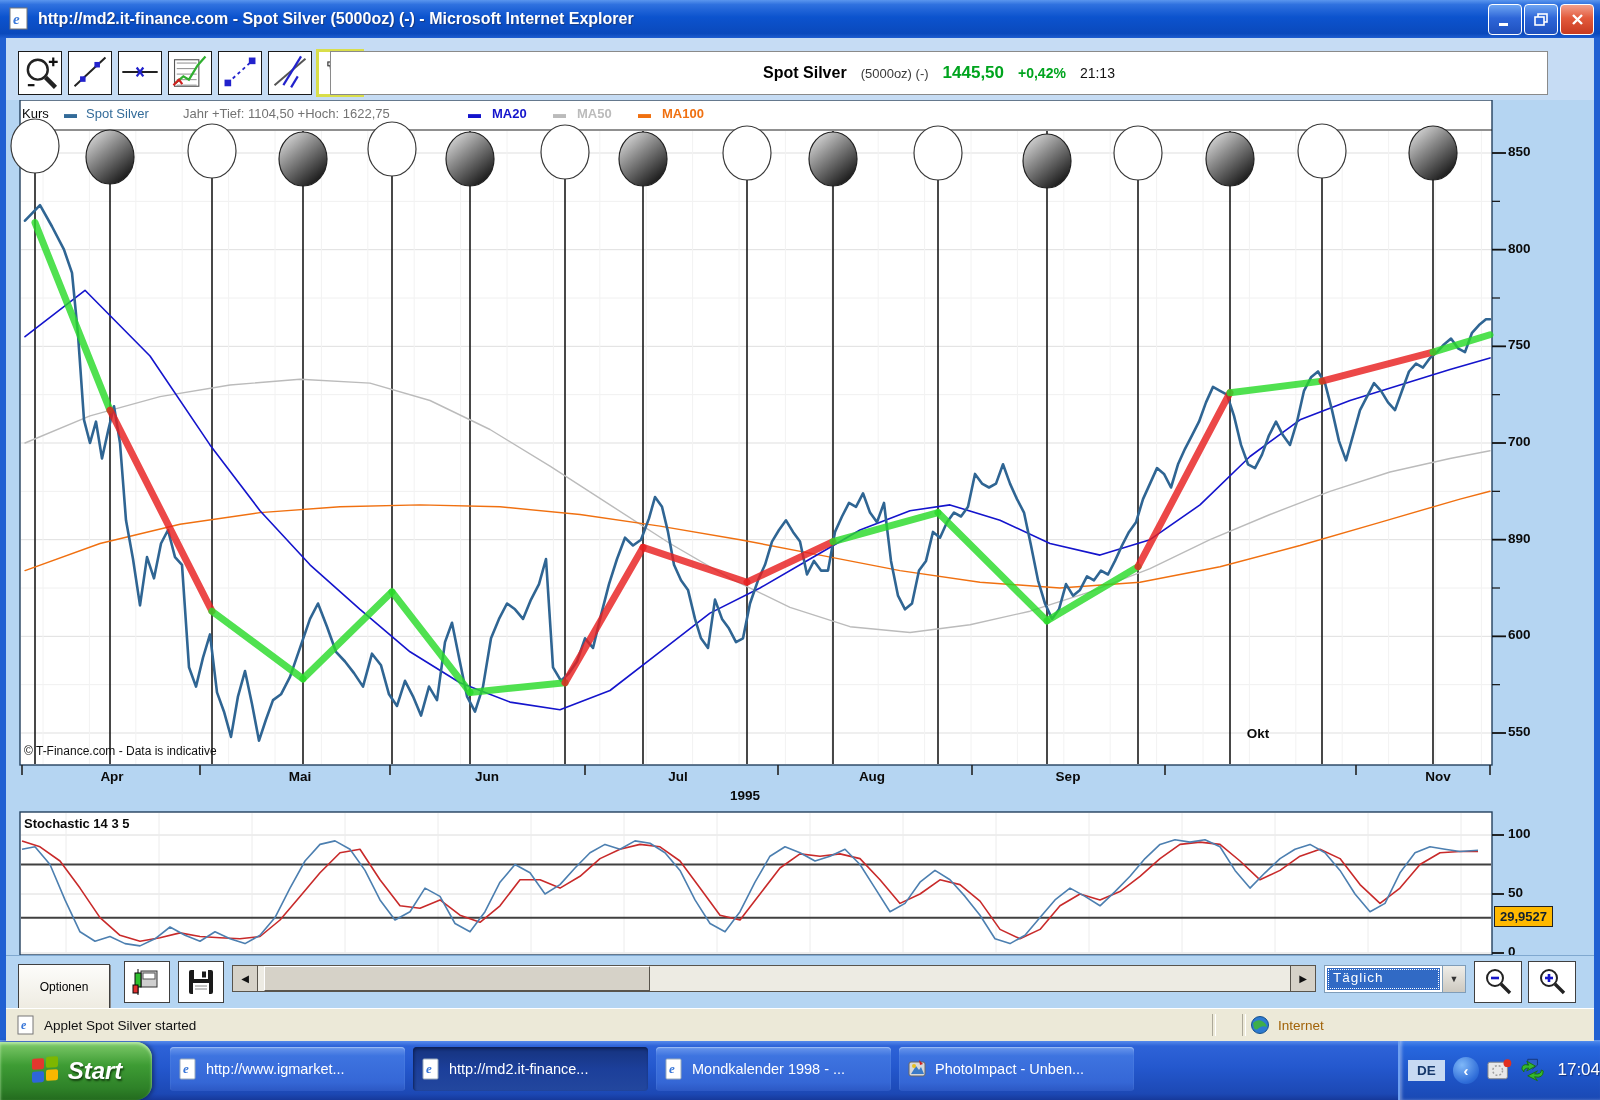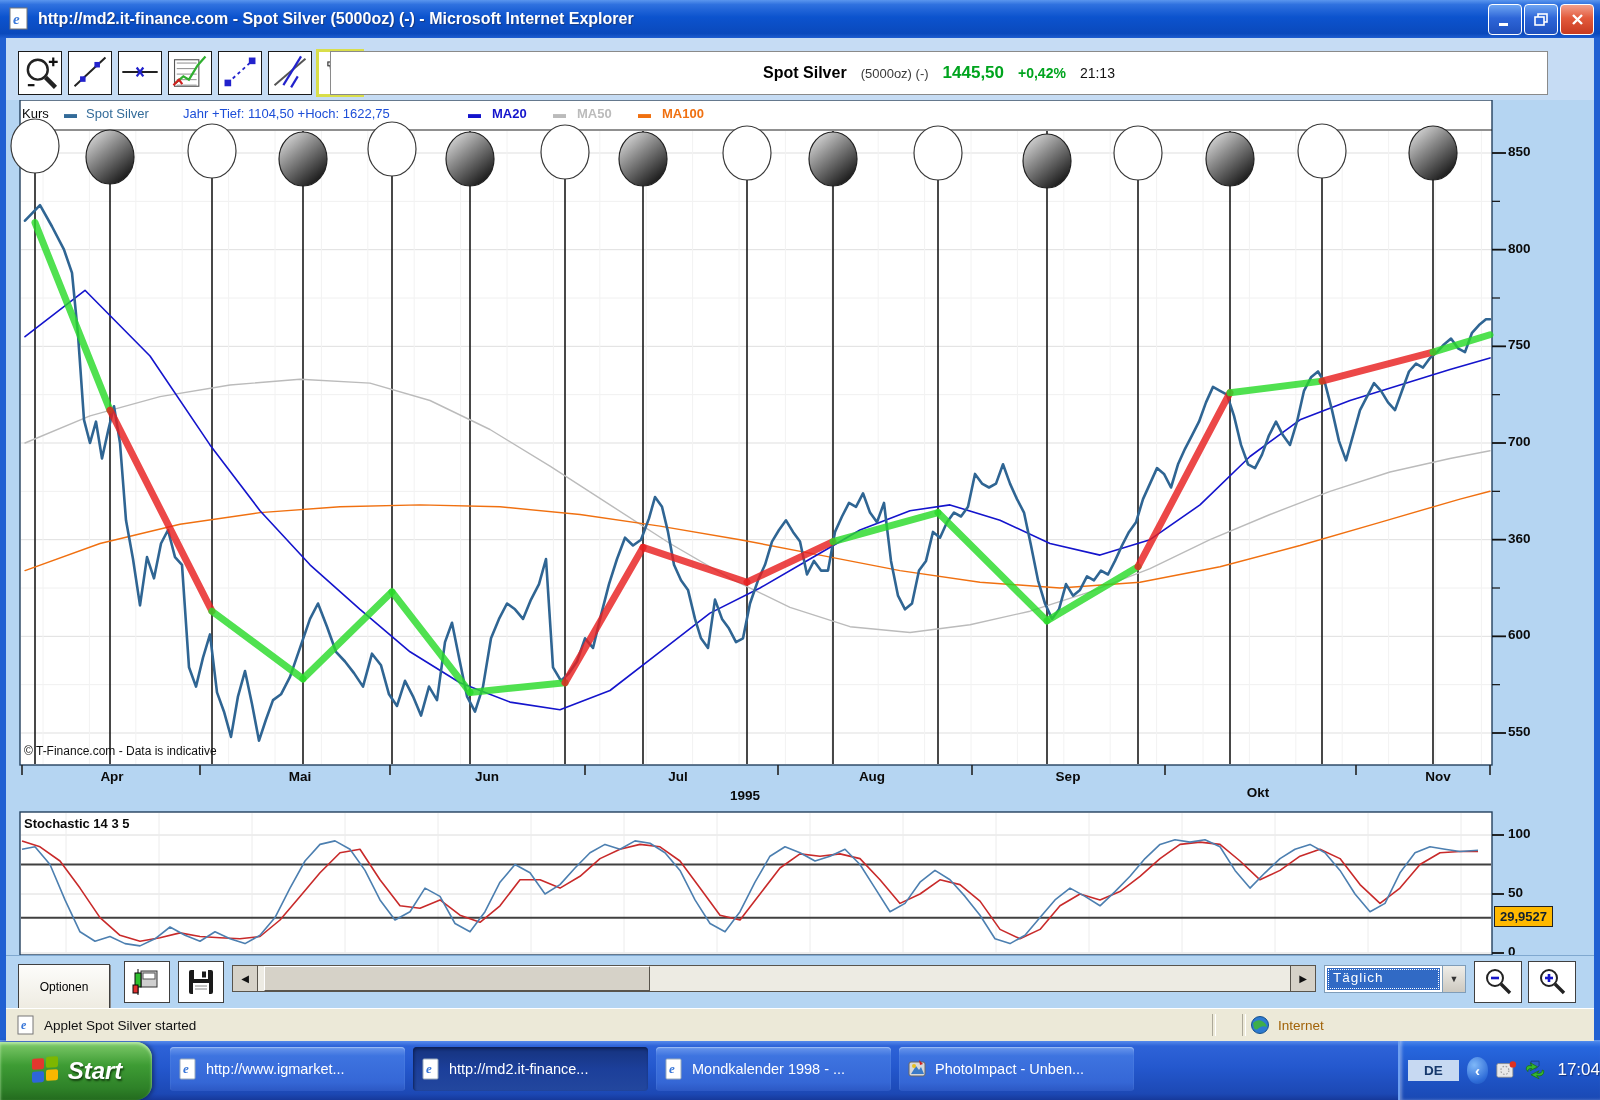--- a/index.html
+++ b/index.html
@@ -85,21 +85,21 @@
     box-shadow:inset 0 1px 1px #9cbcf4;
     display:flex;align-items:center;gap:8px;padding:0 8px;box-sizing:border-box;}
   .taskbtn.active{background:linear-gradient(180deg,#16337E 0%,#1C3F9A 50%,#23479E 100%);
     box-shadow:inset 1px 2px 3px #0c1f55;}
   .tasklabel{color:#fff;font-size:14.5px;white-space:nowrap;overflow:hidden;text-overflow:ellipsis;}
   #tray{position:absolute;right:0;top:0;width:200px;height:60px;
     background:linear-gradient(180deg,#4F8BEE 0%,#2767DE 12%,#2058CC 50%,#1A49B4 100%);
     border-left:2px solid #6FA0F0;box-shadow:inset 2px 0 3px rgba(255,255,255,.35);
     display:flex;align-items:center;}
   #lang-de{background:#C7D9F2;color:#16386B;font-weight:700;font-size:13.5px;
-    padding:3px 16px;margin-left:8px;}
+    padding:3px 9px;margin-left:8px;}
   #tray-chevron{width:27px;height:27px;border-radius:50%;margin-left:8px;
     background:radial-gradient(circle at 35% 30%,#7FB8F8,#2E6CD8 70%,#1E54B8);
     color:#fff;font-weight:700;font-size:15px;display:flex;align-items:center;justify-content:center;}
   #clock{color:#fff;font-size:17px;margin-left:10px;text-shadow:1px 1px 1px #14337a;}
 </style>
 </head>
 <body>
 
 <div id="window">
 
@@ -345,46 +345,46 @@
         <polyline points="22,849.2 35,846.8 50,864.5 65,899.9 80,931.8 95,941.2 110,936.5 125,943.6 140,945.9 155,938.8 170,927.0 185,935.3 200,941.2 215,931.8 230,938.8 245,943.6 260,935.3 275,917.6 290,888.1 305,861.0 320,844.4 335,840.9 350,849.2 365,870.4 380,899.9 395,920.0 410,911.7 425,888.1 440,896.4 455,923.5 470,931.8 485,911.7 500,882.2 515,864.5 530,872.8 545,894.0 560,884.6 575,868.0 590,852.7 605,844.4 620,849.2 635,840.9 650,843.3 665,852.7 680,870.4 695,899.9 710,923.5 725,931.8 740,911.7 755,882.2 770,856.2 785,846.8 800,852.7 815,861.0 830,856.2 845,849.2 860,864.5 875,888.1 890,911.7 905,903.4 920,882.2 935,870.4 950,879.8 965,896.4 980,915.2 995,938.8 1010,943.6 1025,935.3 1040,917.6 1055,899.9 1070,888.1 1085,896.4 1100,905.8 1115,891.6 1130,876.3 1145,858.6 1160,844.4 1175,839.7 1190,842.1 1205,839.7 1220,846.8 1235,870.4 1250,888.1 1265,872.8 1280,858.6 1295,849.2 1310,844.4 1325,852.7 1340,870.4 1355,894.0 1370,911.7 1385,903.4 1400,872.8 1415,852.7 1430,846.8 1445,849.2 1460,851.5 1478,850.3" fill="none" stroke="#4C7FB0" stroke-width="1.6" stroke-linejoin="round"></polyline>
         <line x1="1492" y1="835" x2="1504" y2="835" stroke="#111" stroke-width="1.8"></line>
         <line x1="1492" y1="894" x2="1504" y2="894" stroke="#111" stroke-width="1.8"></line>
         <line x1="1492" y1="953" x2="1504" y2="953" stroke="#111" stroke-width="1.8"></line>
       </svg>
     </div>
 
   <span class="lbl legend-item" style="left:22px;top:106px;color:#0a0a0a;">Kurs</span>
   <span class="lbl legend-item" style="left:64px;top:106px;color:#336B99;font-weight:600;">▬</span>
   <span class="lbl legend-item" style="left:86px;top:106px;color:#336B99;">Spot Silver</span>
-  <span class="lbl legend-item" style="left:183px;top:106px;color:#1d4ed8;">Jahr +Tief: 1104,50 +Hoch: 1622,75</span>
+  <span class="lbl legend-item" style="left:183px;top:106px;color:#737373;">Jahr +Tief: 1104,50 +Hoch: 1622,75</span>
   <span class="lbl legend-item" style="left:468px;top:106px;color:#1414CC;font-weight:700;">▬</span>
   <span class="lbl legend-item" style="left:492px;top:106px;color:#1414CC;font-weight:700;">MA20</span>
   <span class="lbl legend-item" style="left:553px;top:106px;color:#BBBBBB;font-weight:700;">▬</span>
   <span class="lbl legend-item" style="left:577px;top:106px;color:#BBBBBB;font-weight:700;">MA50</span>
   <span class="lbl legend-item" style="left:638px;top:106px;color:#F07010;font-weight:700;">▬</span>
   <span class="lbl legend-item" style="left:662px;top:106px;color:#F07010;font-weight:700;">MA100</span>
   <span class="lbl" id="copyright" style="left:24px;top:744px;">© T-Finance.com - Data is indicative</span>
   <span class="lbl" id="stoch-title" style="left:24px;top:816px;">Stochastic 14 3 5</span>
   <span class="lbl" id="stoch-badge" style="left:1494px;top:906px;">29,9527</span>
   <span class="lbl mlab" style="left:745px;top:788px;">1995</span>
   <div id="axis-labels">
       <span class="lbl ylab" style="left: 1508px; top: 144px;">850</span>
       <span class="lbl ylab" style="left: 1508px; top: 240.667px;">800</span>
       <span class="lbl ylab" style="left: 1508px; top: 337.333px;">750</span>
       <span class="lbl ylab" style="left: 1508px; top: 434px;">700</span>
-      <span class="lbl ylab" style="left: 1508px; top: 530.667px;">360</span>
+      <span class="lbl ylab" style="left: 1508px; top: 530.667px;">890</span>
       <span class="lbl ylab" style="left: 1508px; top: 627.333px;">600</span>
       <span class="lbl ylab" style="left: 1508px; top: 724px;">550</span>
       <span class="lbl mlab" style="left: 112px; top: 769px;">Apr</span>
       <span class="lbl mlab" style="left: 300px; top: 769px;">Mai</span>
       <span class="lbl mlab" style="left: 487px; top: 769px;">Jun</span>
       <span class="lbl mlab" style="left: 678px; top: 769px;">Jul</span>
       <span class="lbl mlab" style="left: 872px; top: 769px;">Aug</span>
       <span class="lbl mlab" style="left: 1068px; top: 769px;">Sep</span>
-      <span class="lbl mlab" style="left: 1258px; top: 785px;">Okt</span>
+      <span class="lbl mlab" style="left: 1258px; top: 726px;">Okt</span>
       <span class="lbl mlab" style="left: 1438px; top: 769px;">Nov</span>
       <span class="lbl ylab" style="left: 1508px; top: 826px;">100</span>
       <span class="lbl ylab" style="left: 1508px; top: 885px;">50</span>
       <span class="lbl ylab" style="left: 1508px; top: 944px;">0</span>
     </div>
 
   <div id="controls">
     <div class="ctlbtn" id="btn-optionen">
       <span>Optionen</span>
     </div>

